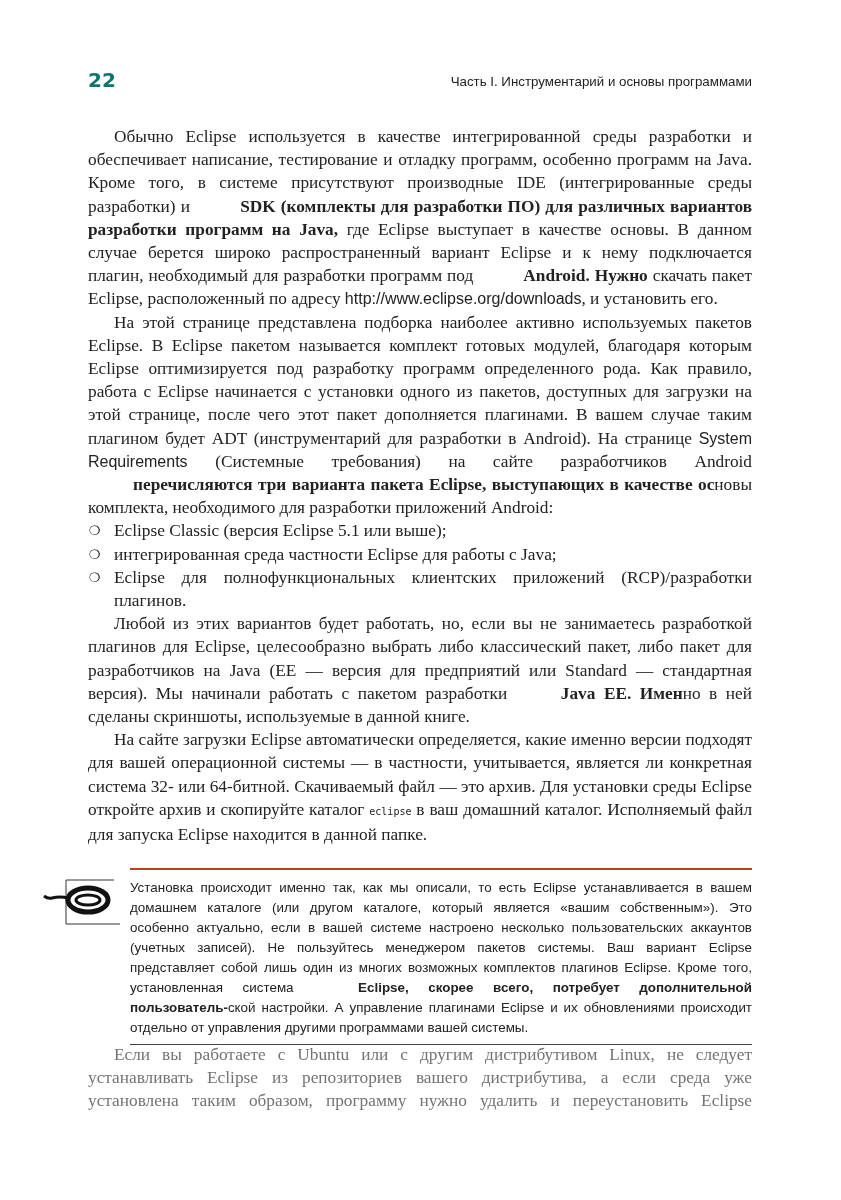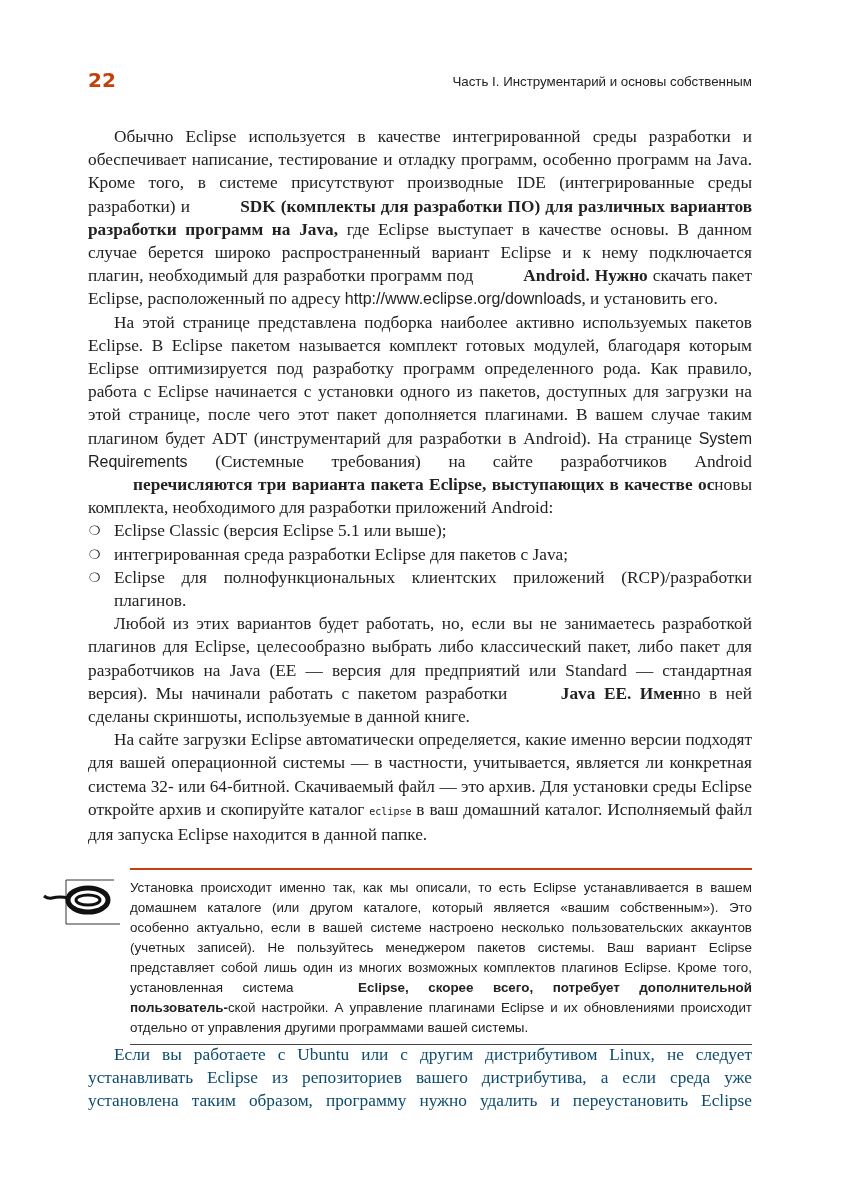--- a/index.html
+++ b/index.html
@@ -1,49 +1,49 @@
 <!DOCTYPE html>
 <html><head>
 <meta charset="utf-8">
 <style>
   html, body { margin: 0; padding: 0; background: #ffffff; }
   body { width: 841px; height: 1200px; position: relative; overflow: hidden; color: #1e1e1e; }
   .header { position: absolute; top: 68px; left: 88px; width: 664px; height: 28px; }
-  .page-num { position: absolute; left: 0; top: 0; font-family: "DejaVu Sans", sans-serif; font-weight: bold; font-size: 20px; color: #c2410c; }
+  .page-num { position: absolute; left: 0; top: 0; font-family: "DejaVu Sans", sans-serif; font-weight: bold; font-size: 20px; color: #0f766e; }
   .running-head { position: absolute; right: 0; top: 6px; font-family: "Liberation Sans", sans-serif; font-size: 13.3px; color: #222; }
   .body { position: absolute; top: 125px; left: 88px; width: 664px; font-family: "Liberation Serif", serif; font-size: 17.3px; line-height: 23.2px; text-align: justify; color: #222; }
   .body p { margin: 0; text-indent: 26px; }
   .b { font-weight: bold; margin-left: 45px; }
   .sans { font-family: "Liberation Sans", sans-serif; font-size: 16px; }
   .mono { font-family: "DejaVu Sans Mono", monospace; font-size: 10px; }
   ul.bullets { list-style: none; margin: 0; padding: 0; }
   ul.bullets li { position: relative; padding-left: 26px; }
   ul.bullets li .bullet { position: absolute; left: 1px; top: 0; font-family: "DejaVu Sans", sans-serif; font-size: 13px; }
   .note { position: absolute; top: 868px; left: 30px; width: 722px; height: 160px; }
   .note-icon { position: absolute; left: 12px; top: 10px; width: 80px; height: 52px; }
   .note-box { position: absolute; left: 100px; top: 0; width: 622px; border-top: 2px solid #c2410c; border-bottom: 1.5px solid #444; padding: 8px 0 6px 0; font-family: Liberation Sans, sans-serif; font-size: 13.4px; line-height: 20px; text-align: justify; color: #222; }
-  .body2 { position: absolute; top: 1043px; left: 88px; width: 664px; font-family: "Liberation Serif", serif; font-size: 17.3px; line-height: 23.2px; text-align: justify; color: #0c4a6e; }
+  .body2 { position: absolute; top: 1043px; left: 88px; width: 664px; font-family: "Liberation Serif", serif; font-size: 17.3px; line-height: 23.2px; text-align: justify; color: #737373; }
   .body2 p { margin: 0; text-indent: 26px; text-align-last: justify; }
 </style>
 </head>
 <body>
 
 <div class="header">
   <span class="page-num">22</span>
-  <span class="running-head">Часть I. Инструментарий и основы собственным</span>
+  <span class="running-head">Часть I. Инструментарий и основы программами</span>
 </div>
 
 <div class="body">
   <p><span>Обычно Eclipse используется в качестве интегрированной среды разработки и обеспечивает написание, тестирование и отладку программ, особенно программ на Java. Кроме того, в системе присутствуют производные IDE (интегрированные среды разработки) и </span><span class="b">SDK (комплекты для разработки ПО) для различных вариантов разработки программ на Java,</span><span> где Eclipse выступает в качестве основы. В данном случае берется широко распространенный вариант Eclipse и к нему подключается плагин, необходимый для разработки программ под </span><span class="b">Android. Нужно</span><span> скачать пакет Eclipse, расположенный по адресу </span><span class="sans">http://www.eclipse.org/downloads</span><span>, и установить его.</span></p>
 
   <p><span>На этой странице представлена подборка наиболее активно используемых пакетов Eclipse. В Eclipse пакетом называется комплект готовых модулей, благодаря которым Eclipse оптимизируется под разработку программ определенного рода. Как правило, работа с Eclipse начинается с установки одного из пакетов, доступных для загрузки на этой странице, после чего этот пакет дополняется плагинами. В вашем случае таким плагином будет ADT (инструментарий для разработки в Android). На странице </span><span class="sans">System Requirements</span><span> (Системные требования) на сайте разработчиков Android </span><span class="b">перечисляются три варианта пакета Eclipse, выступающих в качестве ос</span><span>новы комплекта, необходимого для разработки приложений Android:</span></p>
 
   <ul class="bullets">
     <li><span class="bullet">❍</span><span>Eclipse Classic (версия Eclipse 5.1 или выше);</span></li>
-    <li><span class="bullet">❍</span><span>интегрированная среда разработки Eclipse для пакетов с Java;</span></li>
+    <li><span class="bullet">❍</span><span>интегрированная среда частности Eclipse для работы с Java;</span></li>
     <li><span class="bullet">❍</span><span>Eclipse для полнофункциональных клиентских приложений (RCP)/разработки плагинов.</span></li>
   </ul>
 
   <p><span>Любой из этих вариантов будет работать, но, если вы не занимаетесь разработкой плагинов для Eclipse, целесообразно выбрать либо классический пакет, либо пакет для разработчиков на Java (EE — версия для предприятий или Standard — стандартная версия). Мы начинали работать с пакетом разработки </span><span class="b">Java EE. Имен</span><span>но в ней сделаны скриншоты, используемые в данной книге.</span></p>
 
   <p><span>На сайте загрузки Eclipse автоматически определяется, какие именно версии подходят для вашей операционной системы — в частности, учитывается, является ли конкретная система 32- или 64-битной. Скачиваемый файл — это архив. Для установки среды Eclipse откройте архив и скопируйте каталог </span><span class="mono">eclipse</span><span> в ваш домашний каталог. Исполняемый файл для запуска Eclipse находится в данной папке.</span></p>
 </div>
 
 <div class="note">
   <div class="note-icon">

